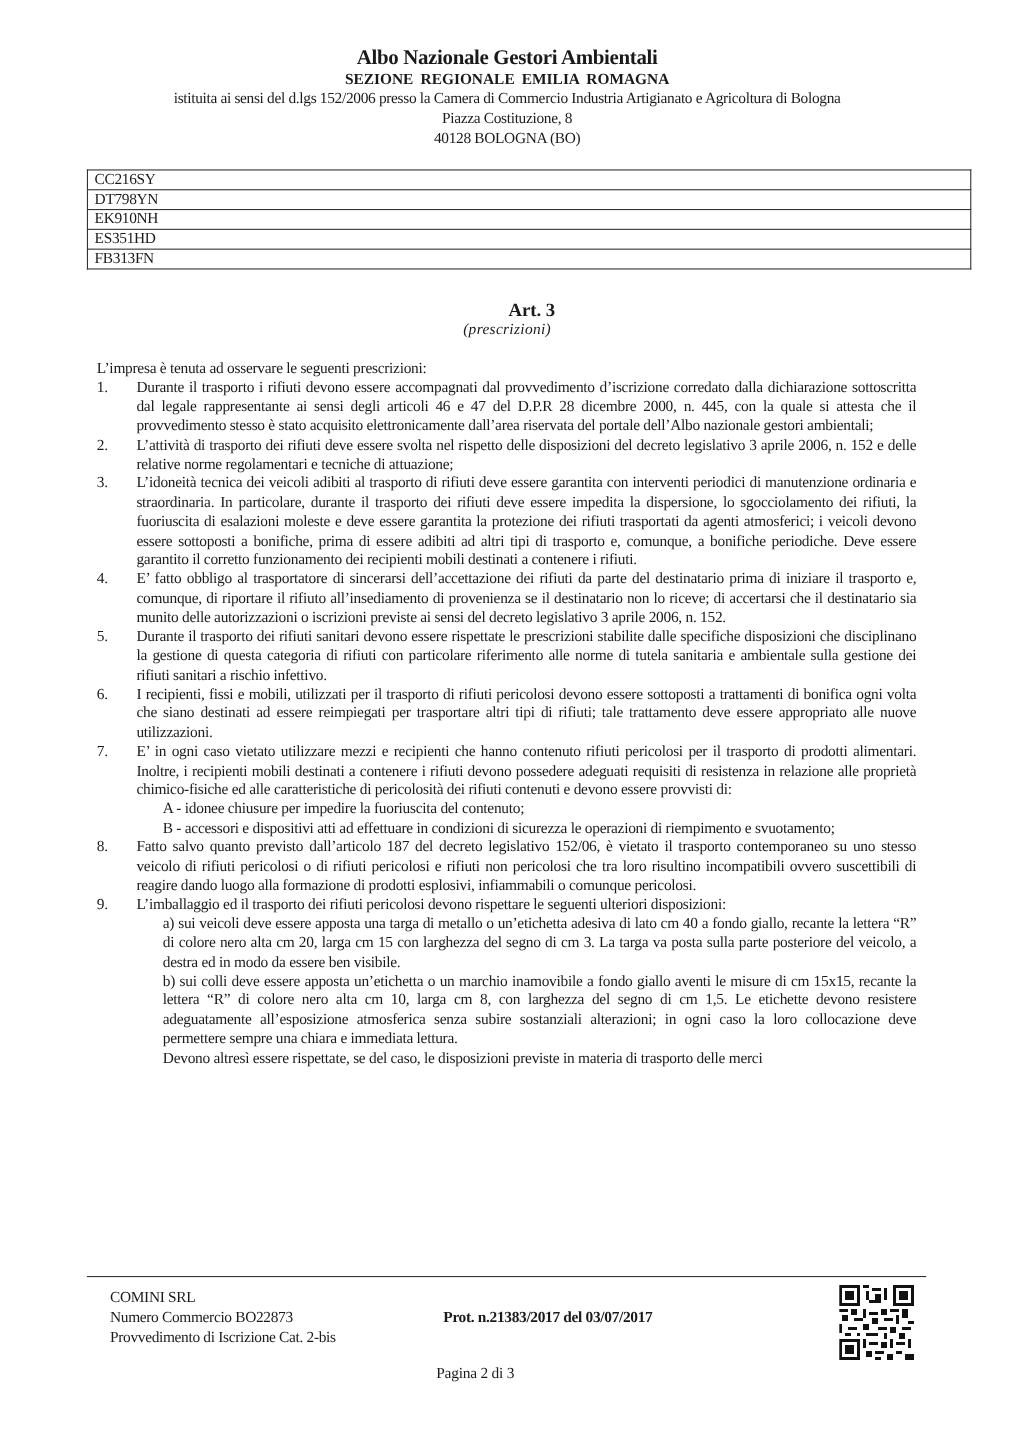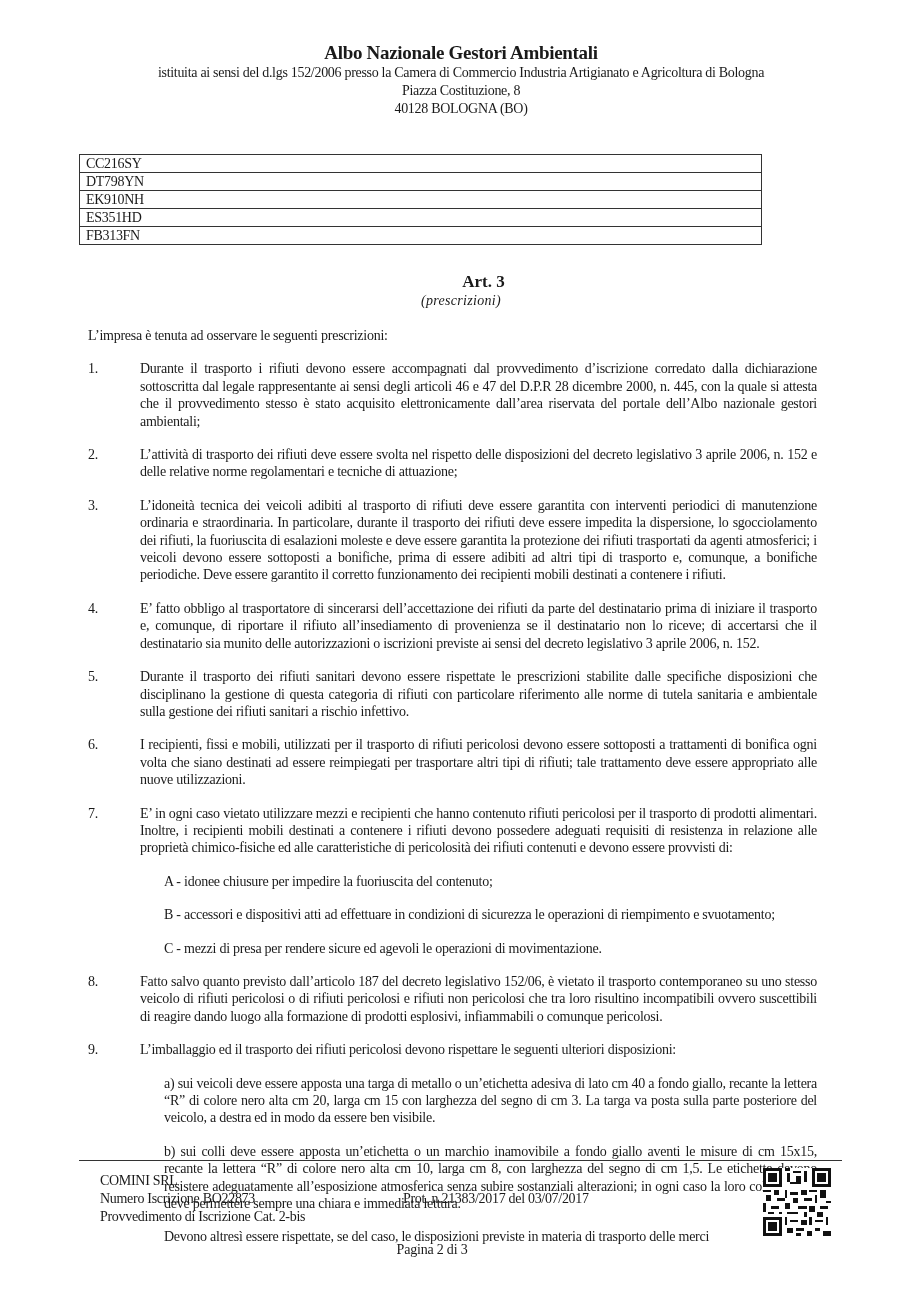--- a/index.html
+++ b/index.html
@@ -5,48 +5,49 @@
     html, body { margin: 0; padding: 0; background: #ffffff; }
     body {
       width: 922px; height: 1304px; position: relative; overflow: hidden;
       font-family: "Liberation Serif", serif; color: #1a1a1a;
     }
     .header { position: absolute; top: 42px; left: 0; width: 922px; text-align: center; }
     .h-title { font-size: 19px; font-weight: bold; line-height: 22px; letter-spacing: -0.3px; }
     .h-section { font-size: 14px; font-weight: bold; line-height: 18px; word-spacing: 3px; }
     .h-line { font-size: 14px; line-height: 18px; letter-spacing: -0.3px; }
 
-    .plates { position: absolute; top: 154px; left: 79px; width: 683px; border-collapse: collapse; }
+    .plates { position: absolute; top: 154px; left: 79px; width: 804px; border-collapse: collapse; }
     .plates td {
       border: 1.3px solid #333; height: 17px; padding: 0 6px;
       font-size: 14px; line-height: 17px; letter-spacing: -0.3px;
     }
 
     .art { position: absolute; top: 272px; left: 0; width: 922px; text-align: center; }
     .art-title { font-size: 17px; font-weight: bold; line-height: 20px; padding-left: 45px; }
     .art-sub { font-size: 14px; font-style: italic; line-height: 18px; letter-spacing: 0.3px; }
 
     .body { position: absolute; top: 327px; left: 88px; width: 745px; font-size: 14px; line-height: 17.4px; letter-spacing: -0.25px; }
     .intro { margin: 0; }
     .item { position: relative; padding-left: 36px; text-align: justify; }
     .item .num { position: absolute; left: 0; top: 0; }
     .sub { padding-left: 24px; text-align: justify; }
-    p { margin: 16px; }
+    p { margin: 0; }
 
     .footer-rule { position: absolute; top: 1160px; left: 79px; width: 763px; height: 0; border-top: 1.5px solid #333; }
     .footer-left { position: absolute; top: 1172px; left: 88px; font-size: 14px; line-height: 18px; letter-spacing: -0.3px; margin-left: 12px; }
-    .footer-prot { position: absolute; top: 1190px; left: 403px; font-size: 14px; font-weight: normal; line-height: 18px; letter-spacing: -0.3px; }
+    .footer-prot { position: absolute; top: 1190px; left: 403px; font-size: 14px; font-weight: bold; line-height: 18px; letter-spacing: -0.3px; }
     .qr { position: absolute; top: 1166px; left: 763px; width: 68px; height: 72px; }
     .page-num { position: absolute; top: 1242px; left: 0; width: 864px; text-align: center; font-size: 14px; letter-spacing: -0.2px; }
   </style>
 </head>
 <body>
 
 <div class="header">
   <div class="h-title">Albo Nazionale Gestori Ambientali</div>
+  <div class="h-section">SEZIONE REGIONALE EMILIA ROMAGNA</div>
   <div class="h-line">istituita ai sensi del d.lgs 152/2006 presso la Camera di Commercio Industria Artigianato e Agricoltura di Bologna</div>
   <div class="h-line">Piazza Costituzione, 8</div>
   <div class="h-line">40128 BOLOGNA (BO)</div>
 </div>
 
 <table class="plates">
   <tbody>
       <tr>
         <td>CC216SY</td>
       </tr>
@@ -95,40 +96,39 @@
   </div>
   <div class="item">
     <span class="num">6.</span>
     <p>I recipienti, fissi e mobili, utilizzati per il trasporto di rifiuti pericolosi devono essere sottoposti a trattamenti di bonifica ogni volta che siano destinati ad essere reimpiegati per trasportare altri tipi di rifiuti; tale trattamento deve essere appropriato alle nuove utilizzazioni.</p>
   </div>
   <div class="item">
     <span class="num">7.</span>
     <p>E’ in ogni caso vietato utilizzare mezzi e recipienti che hanno contenuto rifiuti pericolosi per il trasporto di prodotti alimentari. Inoltre, i recipienti mobili destinati a contenere i rifiuti devono possedere adeguati requisiti di resistenza in relazione alle proprietà chimico-fisiche ed alle caratteristiche di pericolosità dei rifiuti contenuti e devono essere provvisti di:</p>
     <p class="sub">A - idonee chiusure per impedire la fuoriuscita del contenuto;</p>
     <p class="sub">B - accessori e dispositivi atti ad effettuare in condizioni di sicurezza le operazioni di riempimento e svuotamento;</p>
-    <p class="sub">C - mezzi di presa per rendere sicure ed agevoli le operazioni di movimentazione.</p>
   </div>
   <div class="item">
     <span class="num">8.</span>
     <p>Fatto salvo quanto previsto dall’articolo 187 del decreto legislativo 152/06, è vietato il trasporto contemporaneo su uno stesso veicolo di rifiuti pericolosi o di rifiuti pericolosi e rifiuti non pericolosi che tra loro risultino incompatibili ovvero suscettibili di reagire dando luogo alla formazione di prodotti esplosivi, infiammabili o comunque pericolosi.</p>
   </div>
   <div class="item">
     <span class="num">9.</span>
     <p>L’imballaggio ed il trasporto dei rifiuti pericolosi devono rispettare le seguenti ulteriori disposizioni:</p>
     <p class="sub">a) sui veicoli deve essere apposta una targa di metallo o un’etichetta adesiva di lato cm 40 a fondo giallo, recante la lettera “R” di colore nero alta cm 20, larga cm 15 con larghezza del segno di cm 3. La targa va posta sulla parte posteriore del veicolo, a destra ed in modo da essere ben visibile.</p>
     <p class="sub">b) sui colli deve essere apposta un’etichetta o un marchio inamovibile a fondo giallo aventi le misure di cm 15x15, recante la lettera “R” di colore nero alta cm 10, larga cm 8, con larghezza del segno di cm 1,5. Le etichette devono resistere adeguatamente all’esposizione atmosferica senza subire sostanziali alterazioni; in ogni caso la loro collocazione deve permettere sempre una chiara e immediata lettura.</p>
     <p class="sub">Devono altresì essere rispettate, se del caso, le disposizioni previste in materia di trasporto delle merci</p>
   </div>
 </div>
 
 <div class="footer-rule"></div>
 
 <div class="footer-left">
   <div>COMINI SRL</div>
-  <div>Numero Iscrizione BO22873</div>
+  <div>Numero Commercio BO22873</div>
   <div>Provvedimento di Iscrizione Cat. 2-bis</div>
 </div>
 
 <div class="footer-prot">Prot. n.21383/2017 del 03/07/2017</div>
 
 <svg class="qr" viewBox="0 0 25 25" shape-rendering="crispEdges">
   <rect width="25" height="25" fill="#fff"></rect>
   <g fill="#111">
     <rect x="0" y="0" width="7" height="7"></rect>
       <rect x="1" y="1" width="5" height="5" fill="#fff"></rect>

